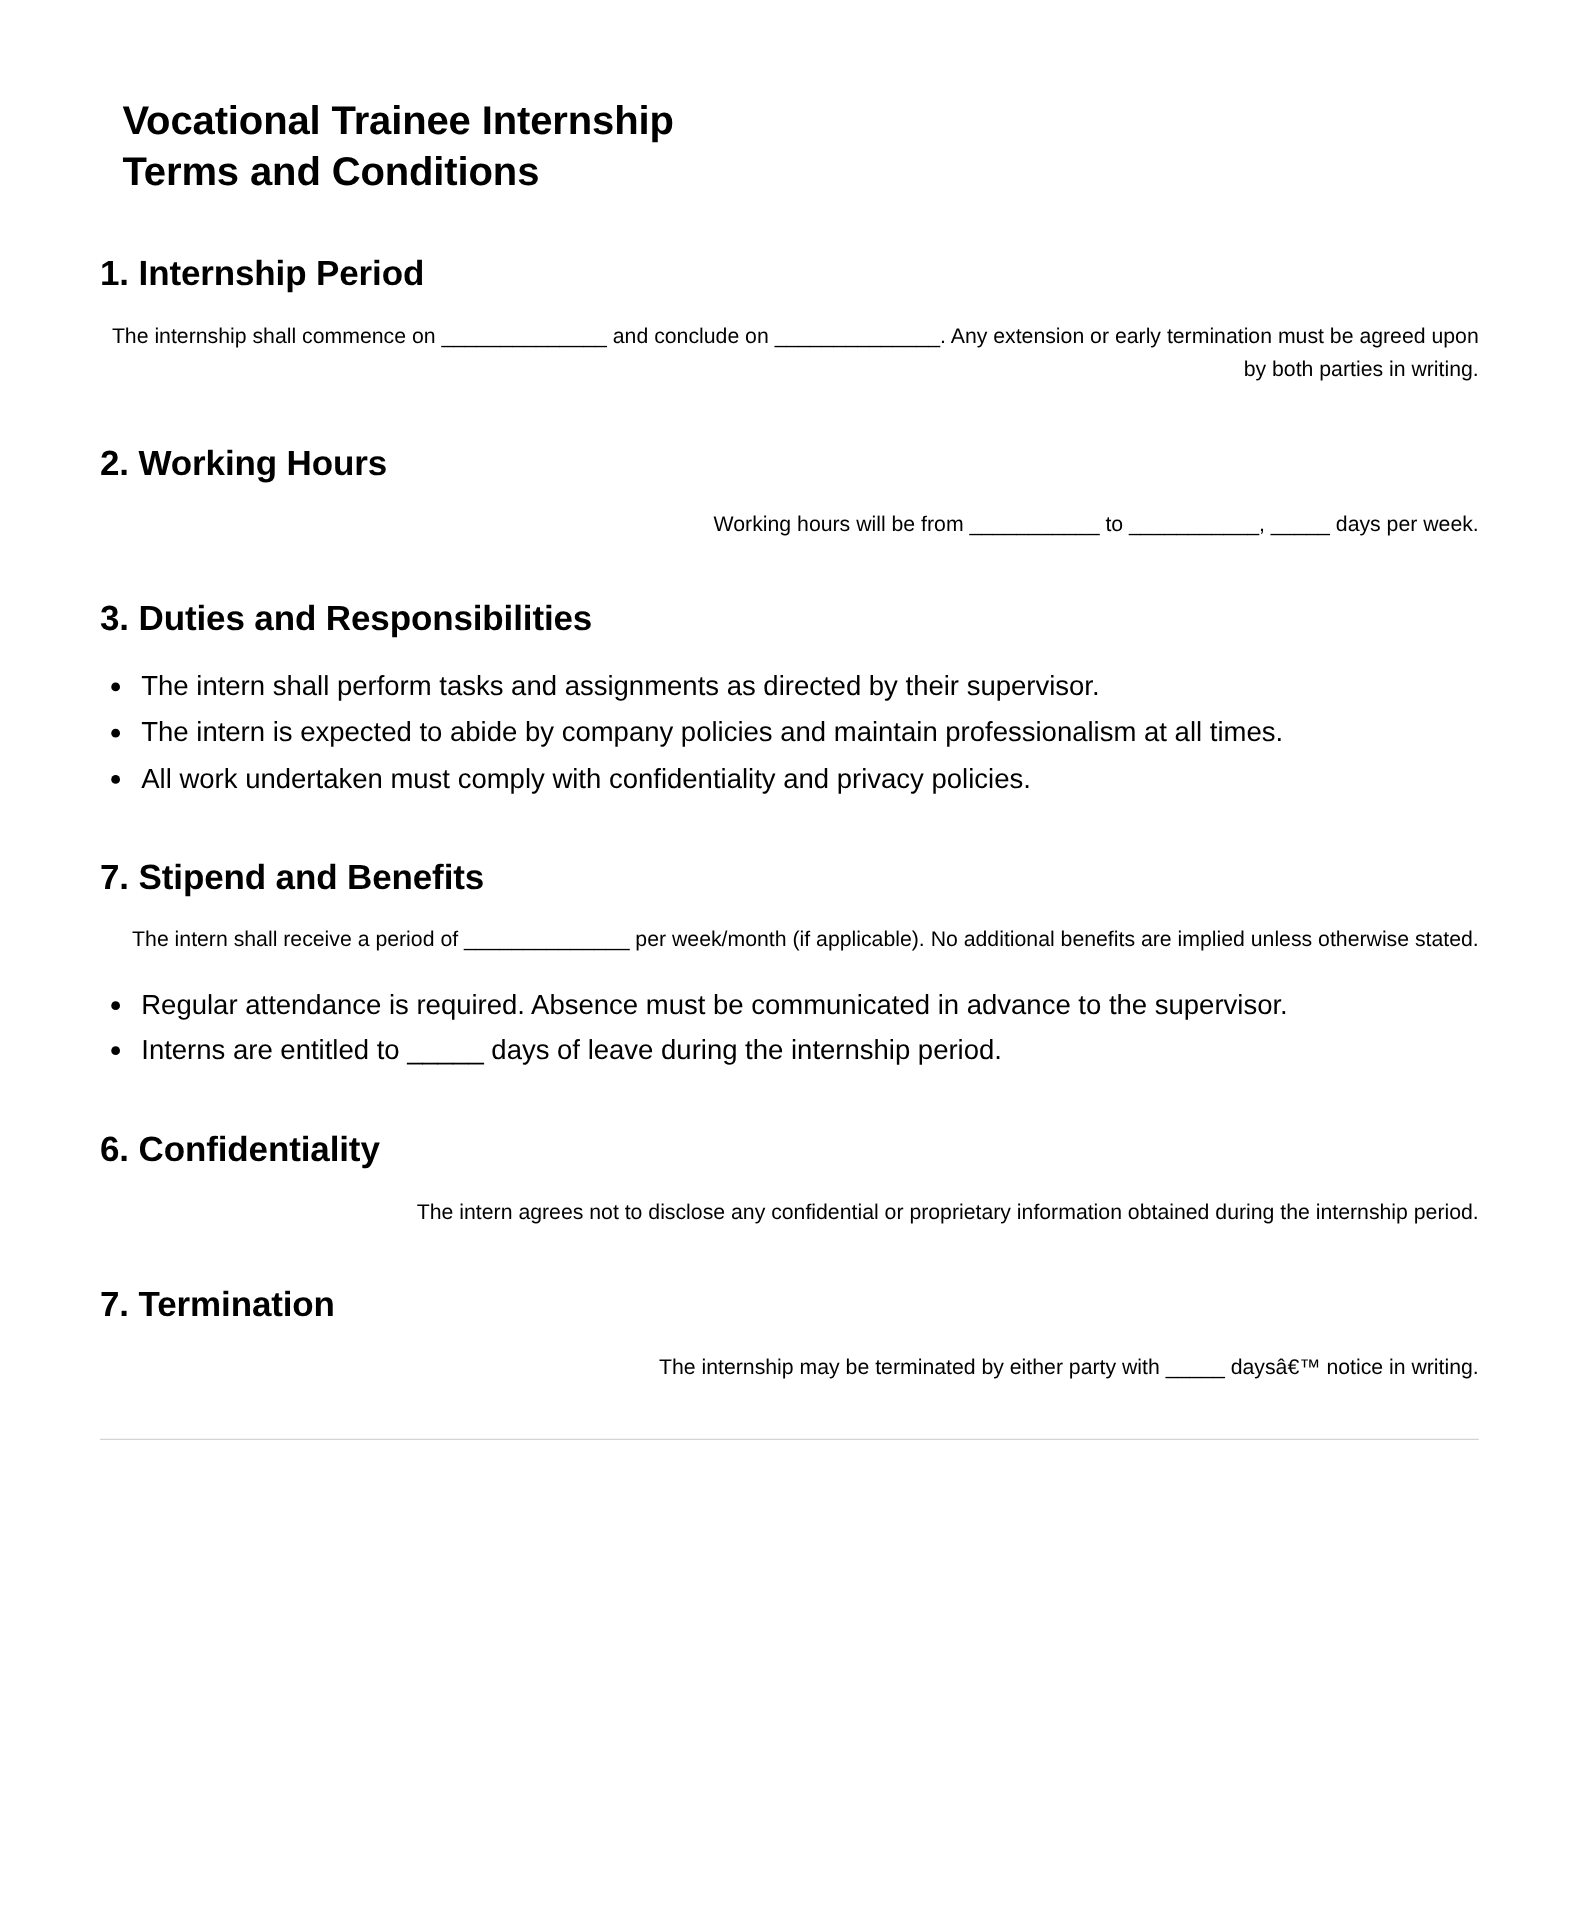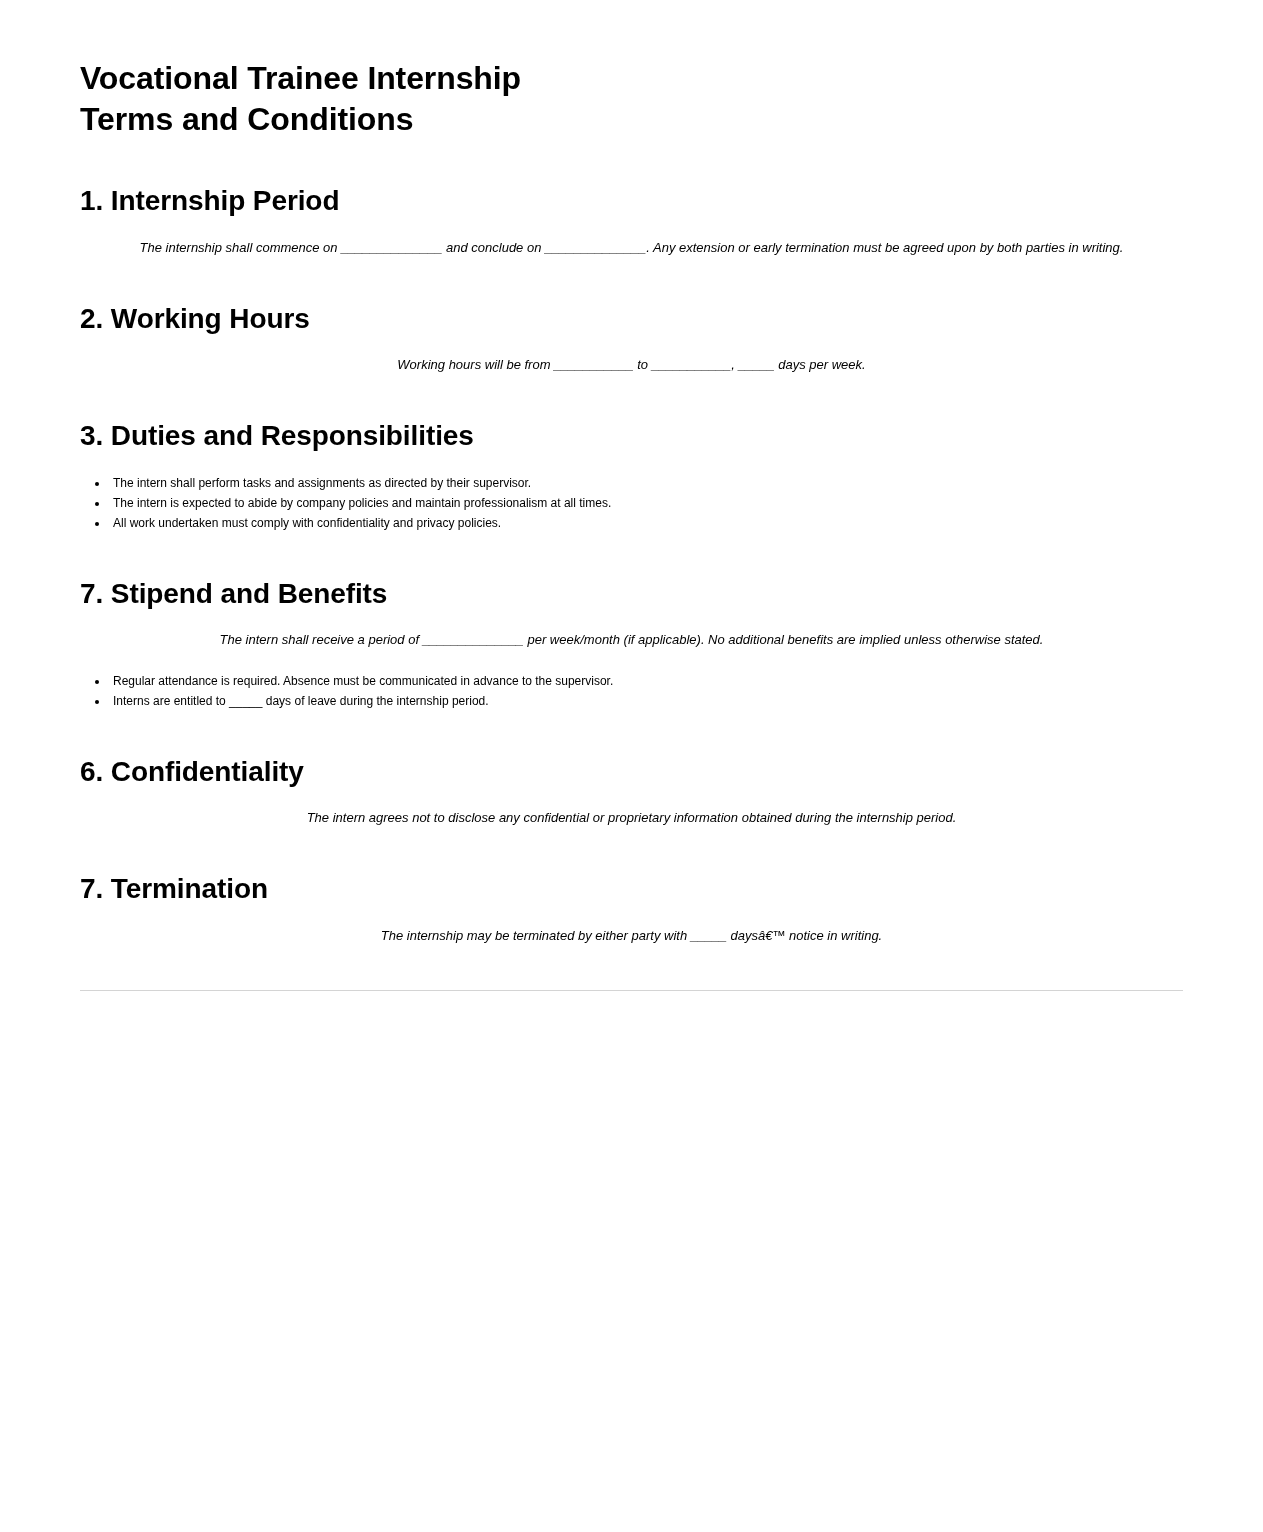--- a/index.html
+++ b/index.html
@@ -18,48 +18,47 @@
     box-sizing: border-box;
     width: 1263px;
     min-height: 1532px;
     padding: 58px 80px 0 80px;
     background: #ffffff;
   }
   .doc-title {
     font-size: 32px;
     font-weight: bold;
     line-height: 1.28;
-    margin: 0;
+    margin: 18px;
     letter-spacing: -0.1px;
   }
   .doc-title .title-line {
     display: block;
   }
   h2.section-heading {
     font-size: 28px;
     font-weight: bold;
     line-height: 1.2;
     margin: 44px 0 0 0;
     letter-spacing: -0.1px;
   }
   p.section-text {
-    font-size: 13px;
+    font-size: 17px;
     line-height: 1.62;
     margin: 19px 0 0 0;
     max-width: 1103px;
-    text-align: center;
-    font-style: italic;
+    text-align: right;
   }
   ul.section-list {
     margin: 20px 0 0 0;
     padding-left: 29px;
     list-style-type: disc;
   }
   ul.section-list li {
-    font-size: 12px;
+    font-size: 22px;
     line-height: 1.67;
     margin: 0;
     padding-left: 4px;
   }
   hr.footer-rule {
     border: 0;
     border-top: 1px solid #d4d4d4;
     margin: 44px 0 0 0;
     width: 1103px;
     height: 0;

